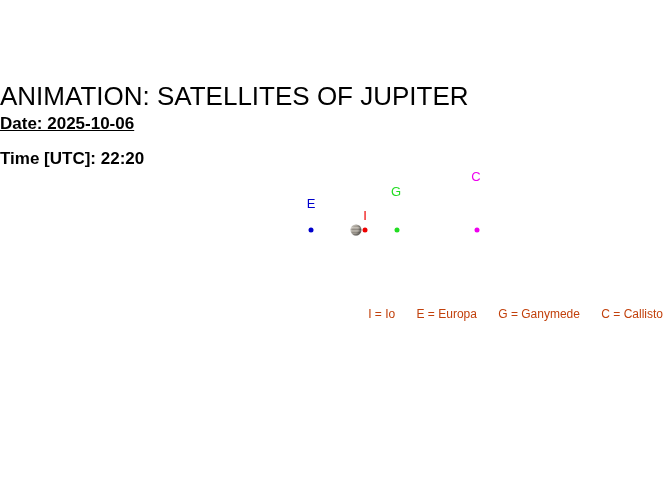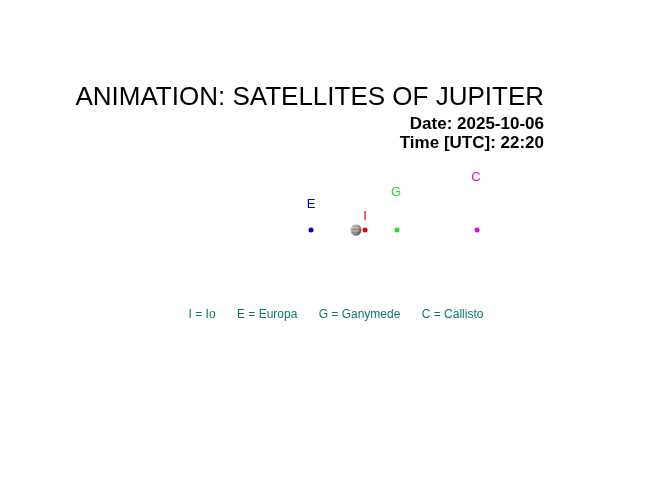--- a/index.html
+++ b/index.html
@@ -19,40 +19,40 @@
     height: 480px;
     background: #ffffff;
   }
 
   
   .title-block {
     position: absolute;
     left: 0;
     top: 82px;
     width: 536px;
-    text-align: right;
-    padding-left: 8px;
+    text-align: left;
   }
   .main-title {
     display: block;
     font-size: 26px;
     line-height: 28px;
     color: #000000;
     letter-spacing: 0px;
     white-space: nowrap;
   }
   .sub-line {
     display: block;
     font-size: 17px;
     line-height: 19px;
     font-weight: bold;
     color: #000000;
     white-space: nowrap;
+    margin-top: 16px;
   }
-  .sub-line.first { margin-top: 4px; }
+  .sub-line.first { margin-top: 4px; text-decoration: underline; }
   .frame-line {
     display: block;
     font-size: 14px;
     line-height: 17px;
     color: #999999;
     white-space: nowrap;
     margin-top: 1px;
   }
 
   
@@ -102,24 +102,24 @@
     box-shadow: inset -2px -1px 2px rgba(0,0,0,0.40),
                 inset 1px 1px 1px rgba(255,255,255,0.25);
   }
 
   
   .legend {
     position: absolute;
     left: 0;
     top: 307px;
     width: 672px;
-    text-align: center;
+    text-align: right;
     font-size: 12px;
     line-height: 14px;
-    color: #0f766e;
+    color: #c2410c;
     white-space: nowrap;
   }
   .legend-entry { margin: 0 9px; }
 </style>
 </head>
 <body>
 
 <div id="stage">
 
   <div class="title-block">

